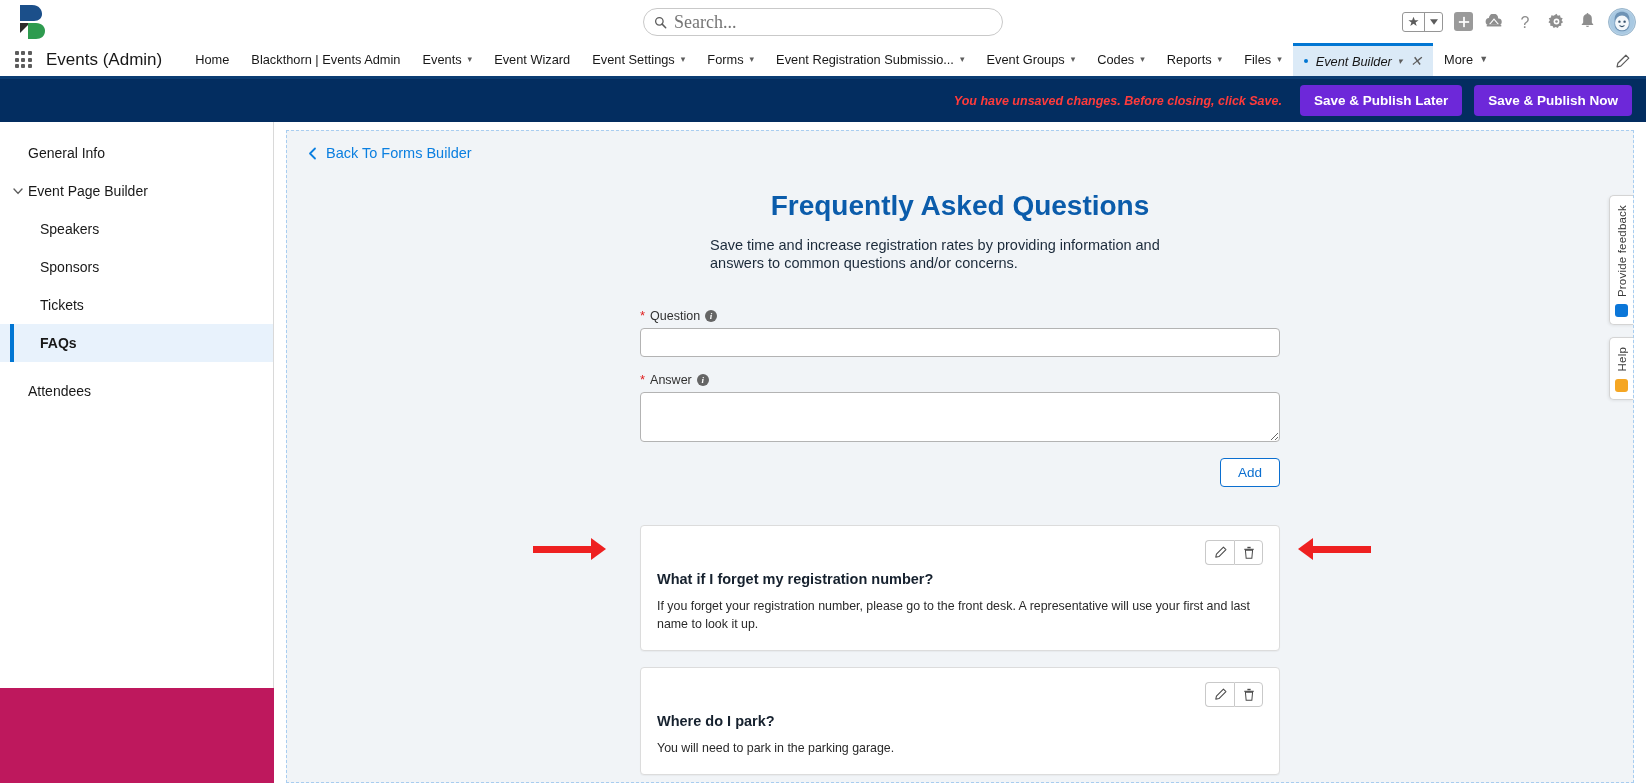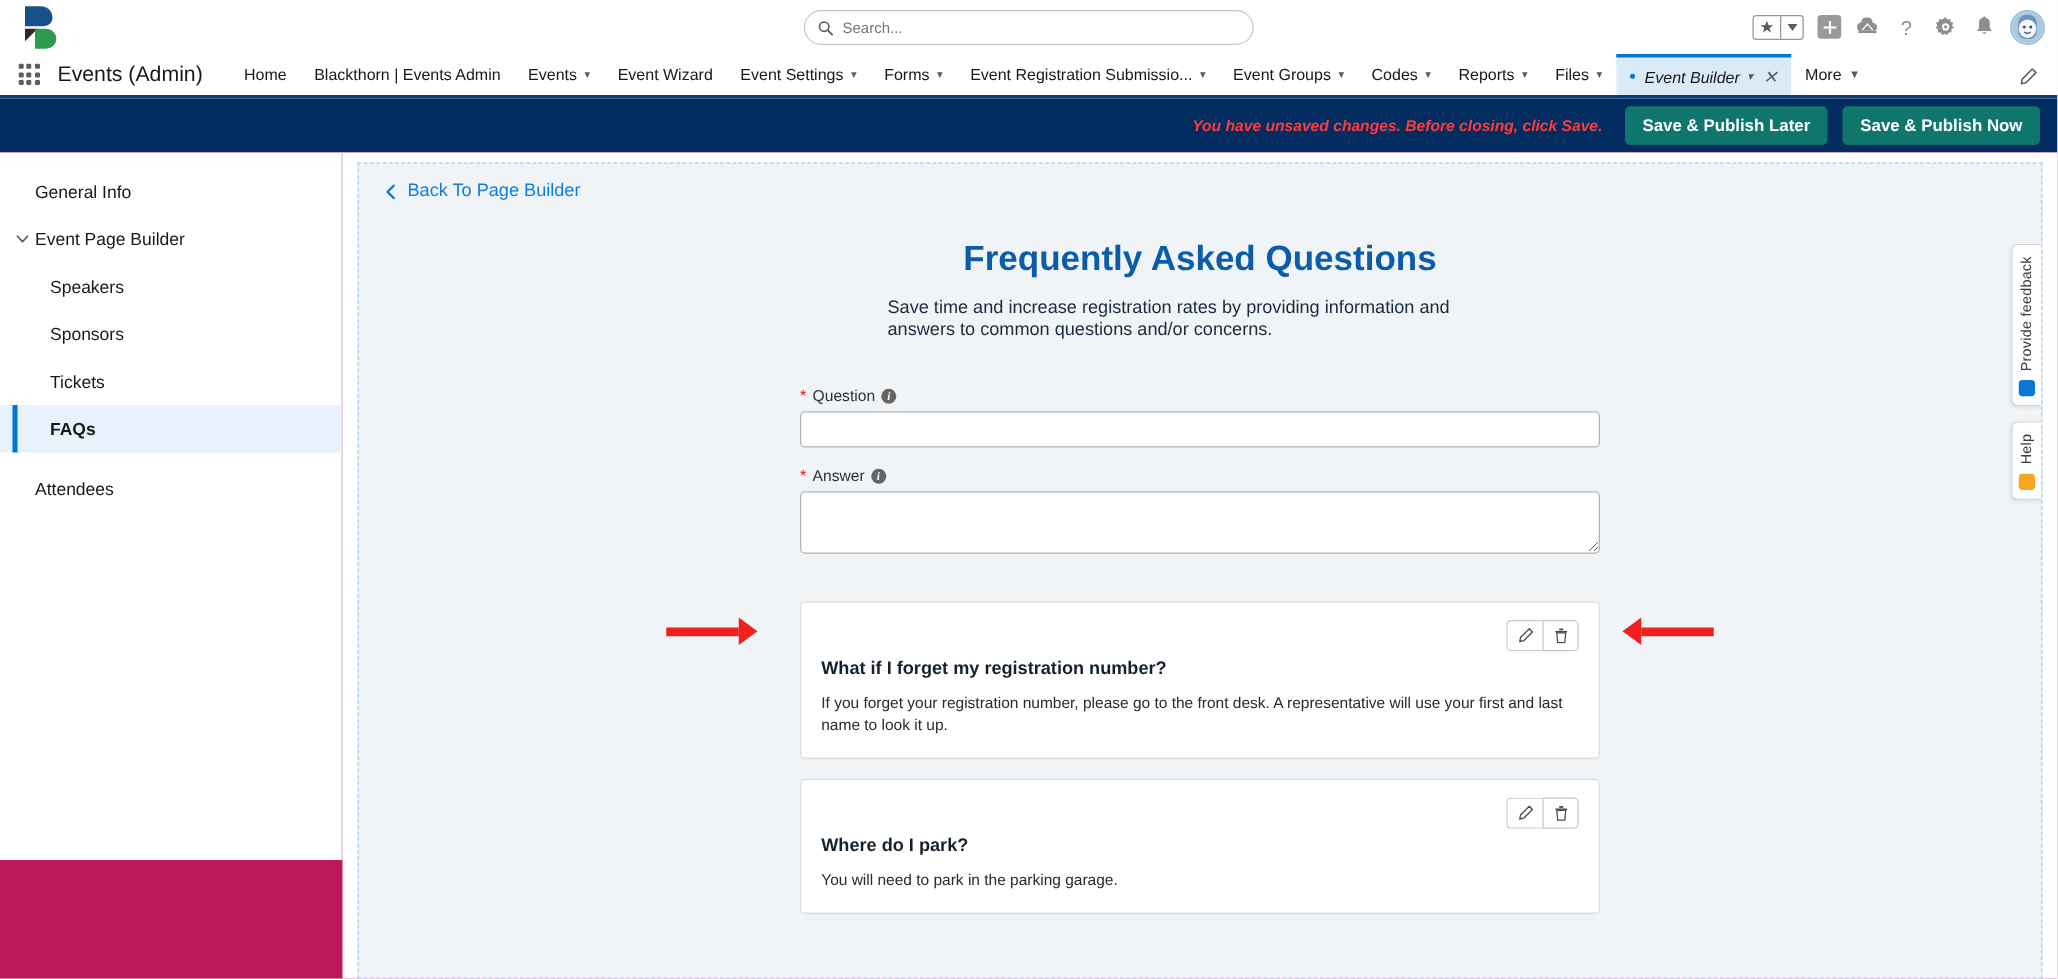--- a/index.html
+++ b/index.html
@@ -23,23 +23,23 @@
   .global-search {
     position: absolute; left: 50%; transform: translateX(-50%);
     top: 8px;
     width: 360px; height: 28px;
     border: 1px solid #c9c9c9; border-radius: 14px;
     background: #fff;
     display: flex; align-items: center; padding: 0 10px;
   }
   .global-search .mag { width: 13px; height: 13px; margin-right: 7px; flex: 0 0 auto; }
   .global-search input {
-    border: none; outline: none; font-size: 12px;
+    border: none; outline: none; font-size: 18px;
     color: #0f172a; width: 100%; background: transparent;
-    font-family: Liberation Sans, sans-serif;
+    font-family: Liberation Serif, serif;
   }
   .global-icons {
     position: absolute; right: 10px; top: 0; height: 43px;
     display: flex; align-items: center; gap: 11px;
   }
   .fav-group {
     display: flex; align-items: stretch; height: 20px;
     border: 1px solid #969696; border-radius: 3px; overflow: hidden;
   }
   .fav-group .fav-star { width: 21px; display:flex; align-items:center; justify-content:center; }
@@ -96,21 +96,21 @@
   .banner {
     height: 43px; width: 100%; background: #032d60;
     display: flex; align-items: center; justify-content: flex-end;
     padding-right: 14px; gap: 12px;
   }
   .banner-msg {
     color: #ff3b3b; font-style: italic; font-size: 12.5px; font-weight: 600;
     margin-right: 6px;
   }
   .btn-blue {
-    background: #0f766e; color: #fff; border: none; border-radius: 4px;
+    background: #6d28d9; color: #fff; border: none; border-radius: 4px;
     font-size: 13.5px; font-weight: bold; padding: 8px 14px; cursor: pointer;
     font-family: "Liberation Sans", sans-serif; white-space: nowrap;
   }
 
   
   .page-body { display: flex; width: 100%; height: calc(783px - 43px - 36px - 43px); background: #be185d; }
 
   .sidebar {
     width: 274px; flex: 0 0 274px;
     background: #fff; border-right: 1px solid #d9d9d9;
@@ -417,21 +417,21 @@
     </div>
   </div>
 
   <div class="canvas-wrap">
     <div class="canvas">
 
       <div class="back-link">
         <svg width="11" height="13" viewBox="0 0 11 13">
           <polyline points="8,1.5 3,6.5 8,11.5" fill="none" stroke="#0b7fe0" stroke-width="1.8" stroke-linecap="round" stroke-linejoin="round"></polyline>
         </svg>
-        <span>Back To Page Builder</span>
+        <span>Back To Forms Builder</span>
       </div>
 
       <div class="faq-title">Frequently Asked Questions</div>
       <div class="faq-sub">Save time and increase registration rates by providing information and answers to common questions and/or concerns.</div>
 
       <div class="form-area">
 
         <div class="fld-block">
           <div class="fld-label">
             <span class="req">*</span>
@@ -443,20 +443,23 @@
 
         <div class="fld-block">
           <div class="fld-label">
             <span class="req">*</span>
             <span>Answer</span>
             <span class="info-ico">i</span>
           </div>
           <textarea class="txt-area" placeholder="" style=""></textarea>
         </div>
 
+        <div class="add-row">
+          <button class="btn-add">Add</button>
+        </div>
       </div>
 
       <div class="faq-list">
 
         <div class="faq-card">
           <div class="faq-card-head">
             <div class="faq-q">What if I forget my registration number?</div>
             <div class="icon-btn-group">
               <div class="icon-btn first">
                 <svg width="13" height="13" viewBox="0 0 16 16">

